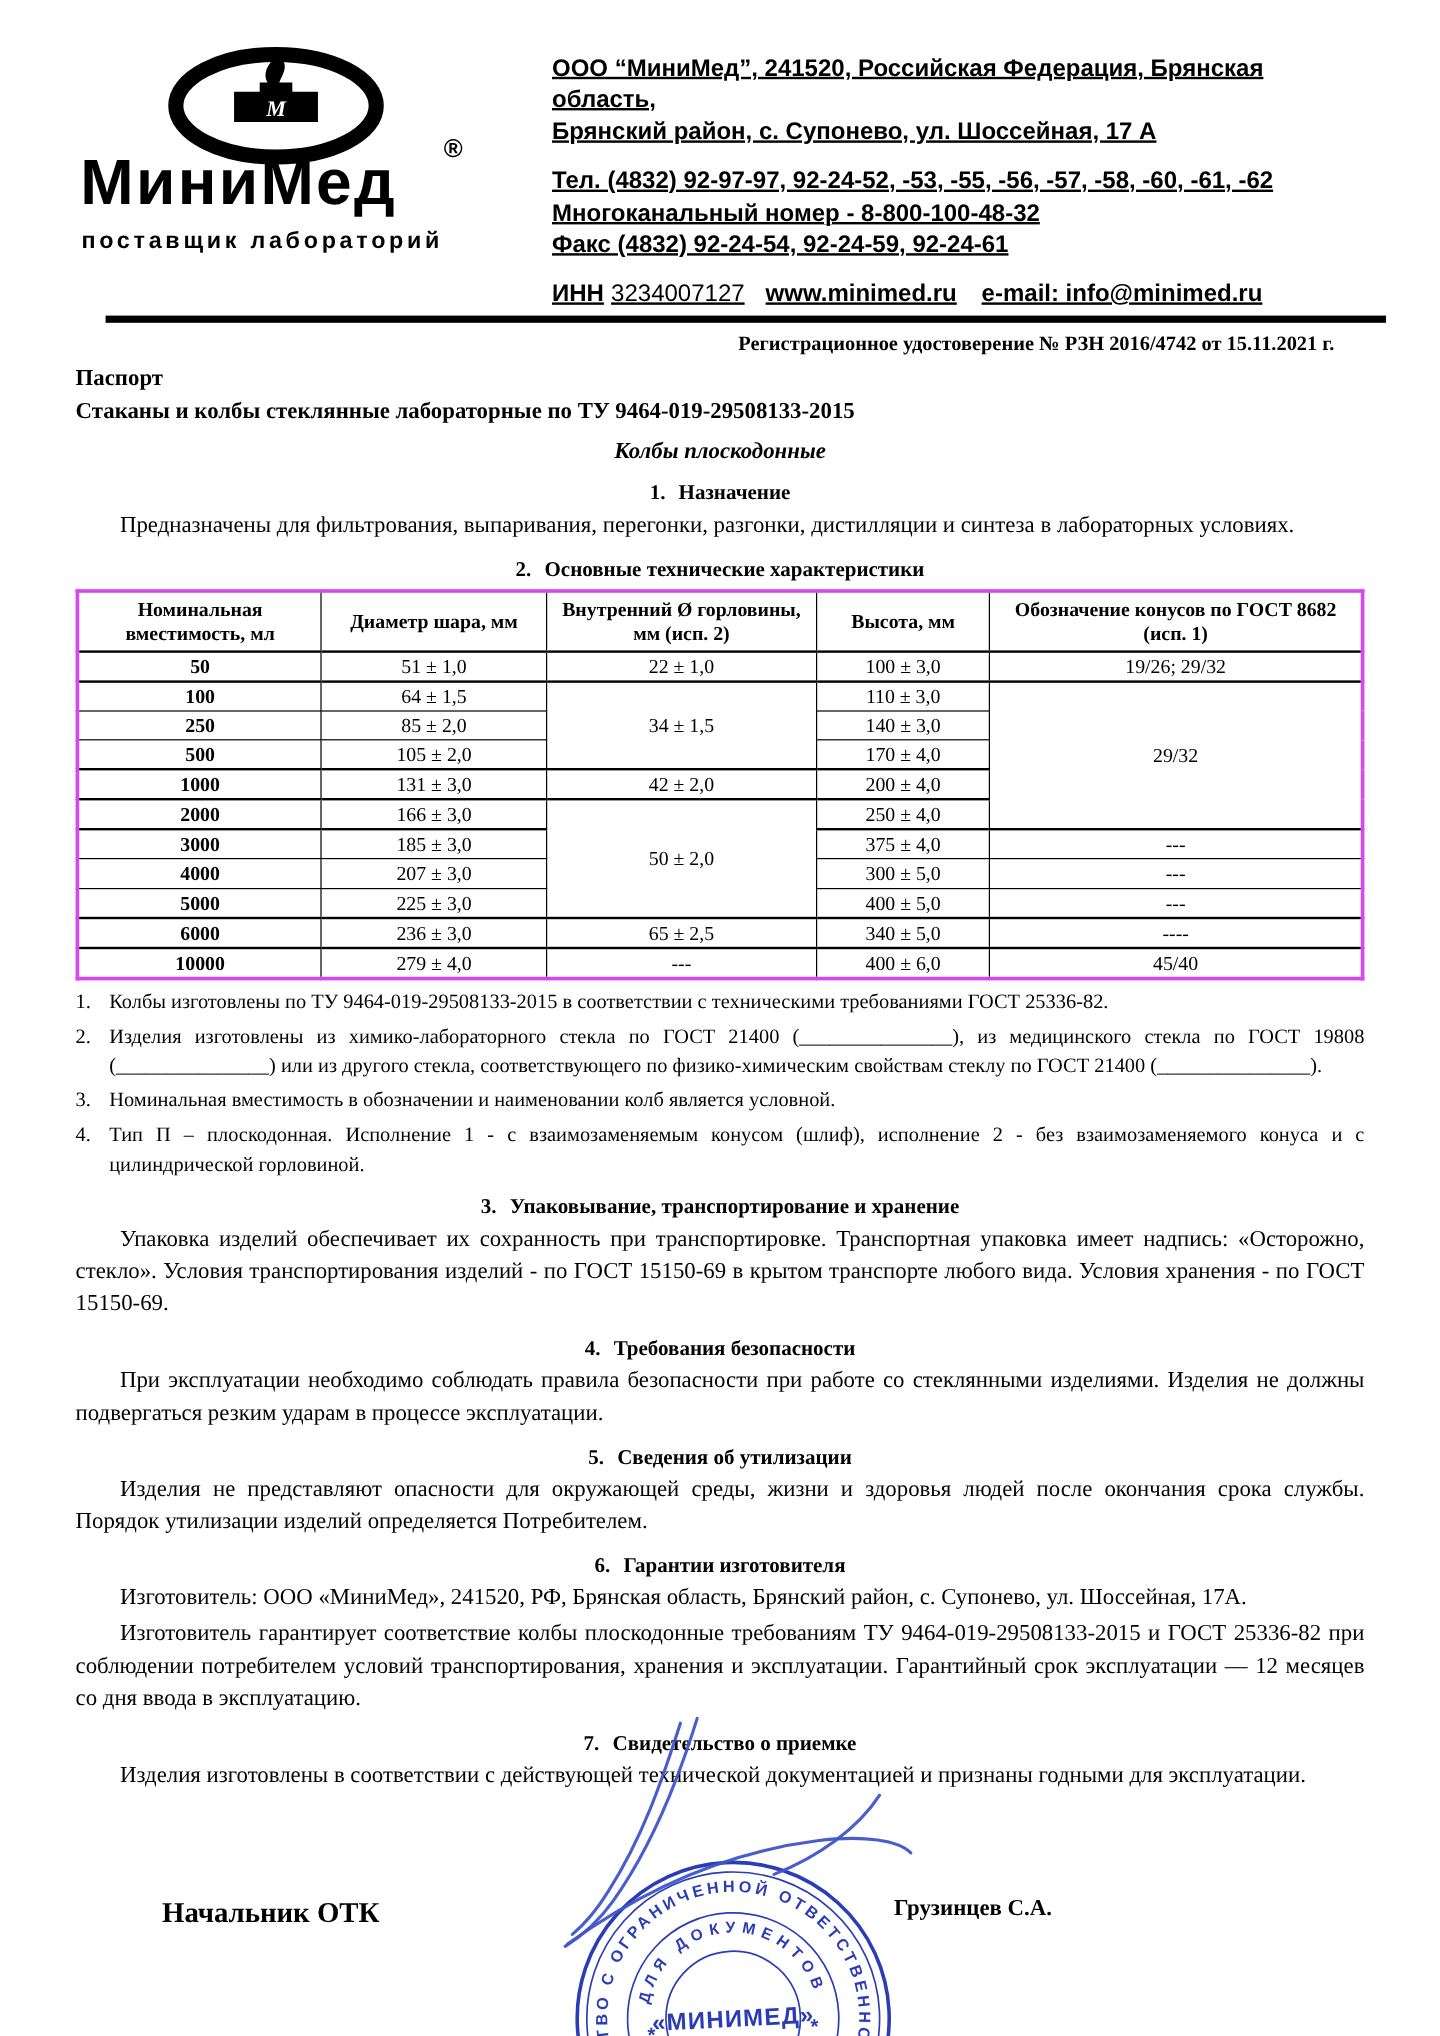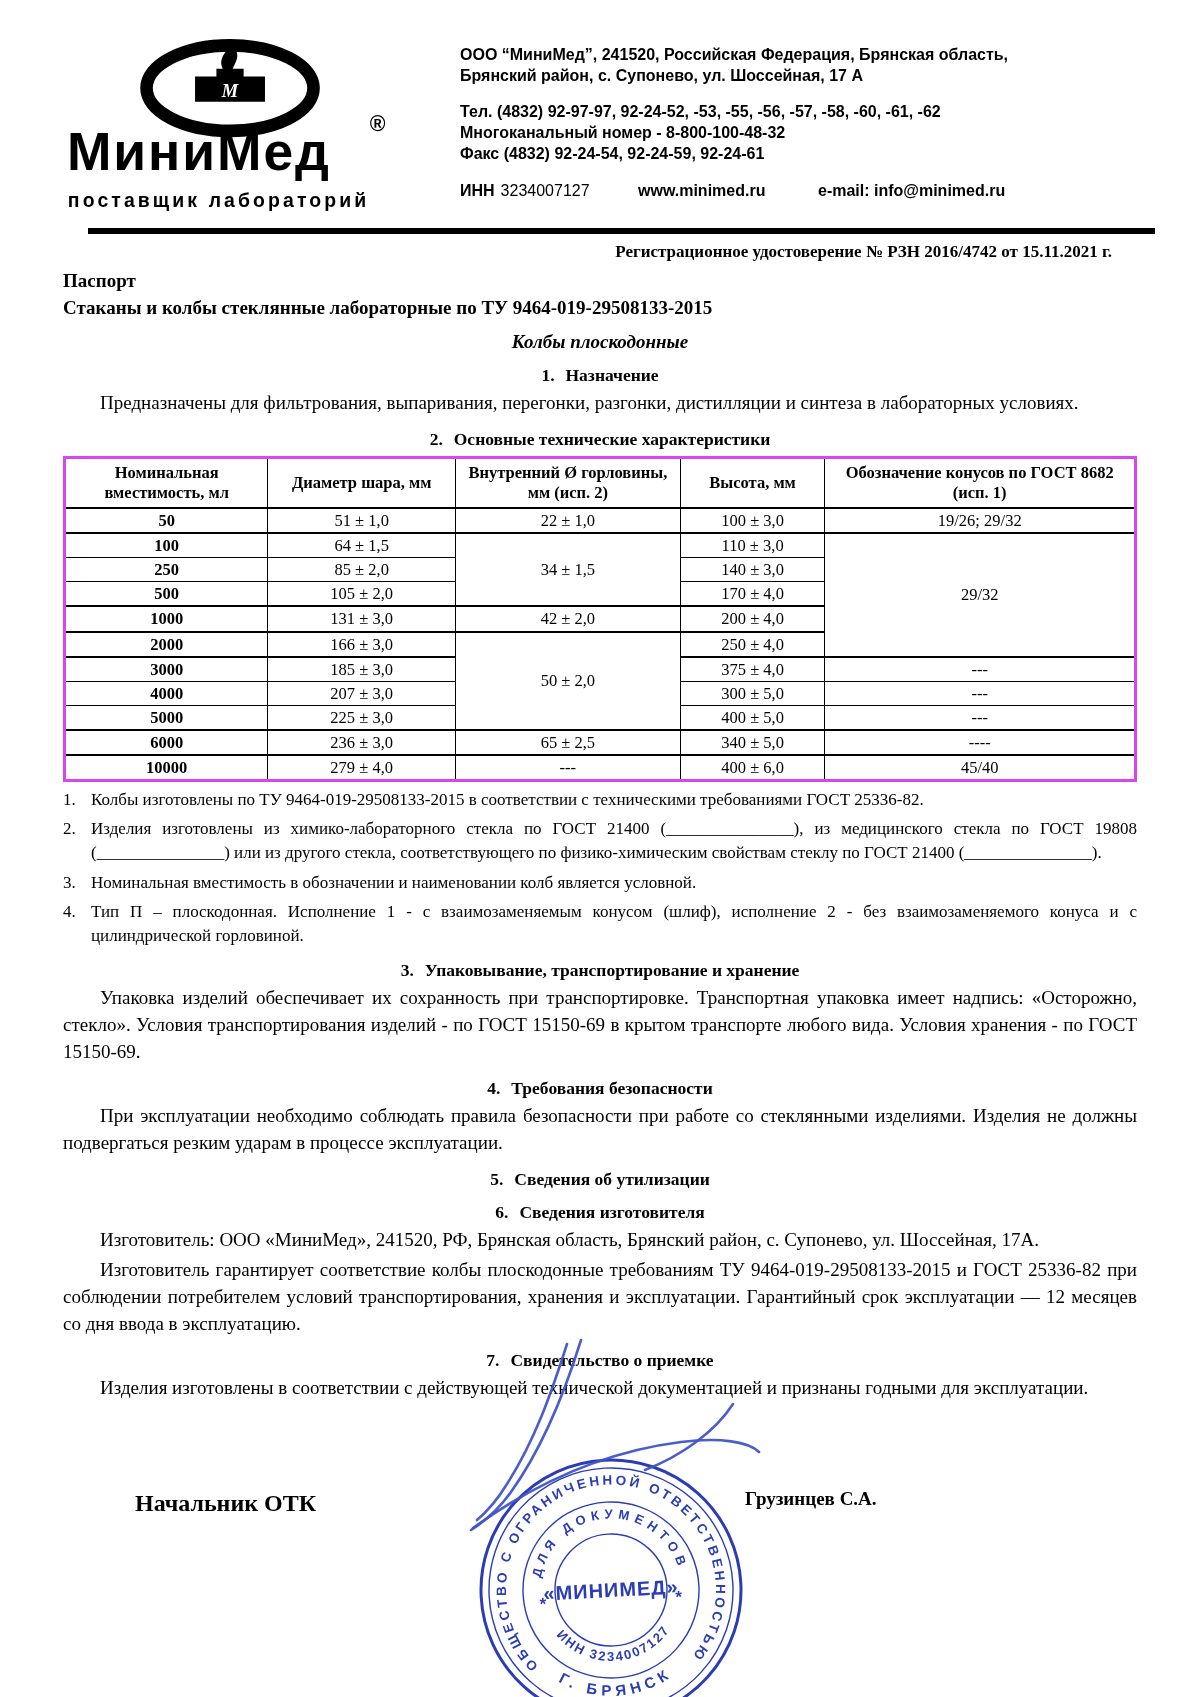--- a/index.html
+++ b/index.html
@@ -7,21 +7,21 @@
     width:1200px; height:1697px; background:#ffffff; color:#000;
     font-family:"Liberation Serif", serif; overflow:hidden; position:relative;
   }
   .page { padding:26px 63px 0 63px; }
 
   
   .hdr { display:flex; }
   .logo-wrap { width:352px; flex-shrink:0; padding-top:4px; }
   .contact {
     flex:1; font-family:"Liberation Sans", sans-serif; font-weight:bold;
-    font-size:16px; line-height:1.32; padding-left:45px; padding-top:18px;
+    font-size:20px; line-height:1.32; padding-left:45px; padding-top:18px;text-decoration:underline;
   }
   .contact .grp { margin-bottom:15px; }
   .inn-row { display:flex; }
   .inn-row .c1 { width:178px; }
   .inn-row .c2 { width:180px; }
   .inn-row .n { font-weight:normal; margin-left:6px; }
   .rule { border:none; height:6px; background:#000; margin:4px -18px 2px 25px; }
   .reg { text-align:right; font-size:17px; padding-right:25px; margin-top:8px;font-weight:bold; }
 
   
@@ -230,24 +230,25 @@
   <div class="sec-h">
     <span>4.</span>
     <span>Требования безопасности</span>
   </div>
   <p class="body">При эксплуатации необходимо соблюдать правила безопасности при работе со стеклянными изделиями. Изделия не должны подвергаться резким ударам в процессе эксплуатации.</p>
 
   <div class="sec-h">
     <span>5.</span>
     <span>Сведения об утилизации</span>
   </div>
+  <p class="body">Изделия не представляют опасности для окружающей среды, жизни и здоровья людей после окончания срока службы. Порядок утилизации изделий определяется Потребителем.</p>
 
   <div class="sec-h">
     <span>6.</span>
-    <span>Сведения изготовителя</span>
+    <span>Гарантии изготовителя</span>
   </div>
   <p class="body">Изготовитель: ООО «МиниМед», 241520, РФ, Брянская область, Брянский район, с. Супонево, ул. Шоссейная, 17А.</p>
   <p class="body">Изготовитель гарантирует соответствие колбы плоскодонные требованиям ТУ 9464-019-29508133-2015 и ГОСТ 25336-82 при соблюдении потребителем условий транспортирования, хранения и эксплуатации. Гарантийный срок эксплуатации — 12 месяцев со дня ввода в эксплуатацию.</p>
 
   <div class="sec-h">
     <span>7.</span>
     <span>Свидетельство о приемке</span>
   </div>
   <p class="body">Изделия изготовлены в соответствии с действующей технической документацией и признаны годными для эксплуатации.</p>
 

